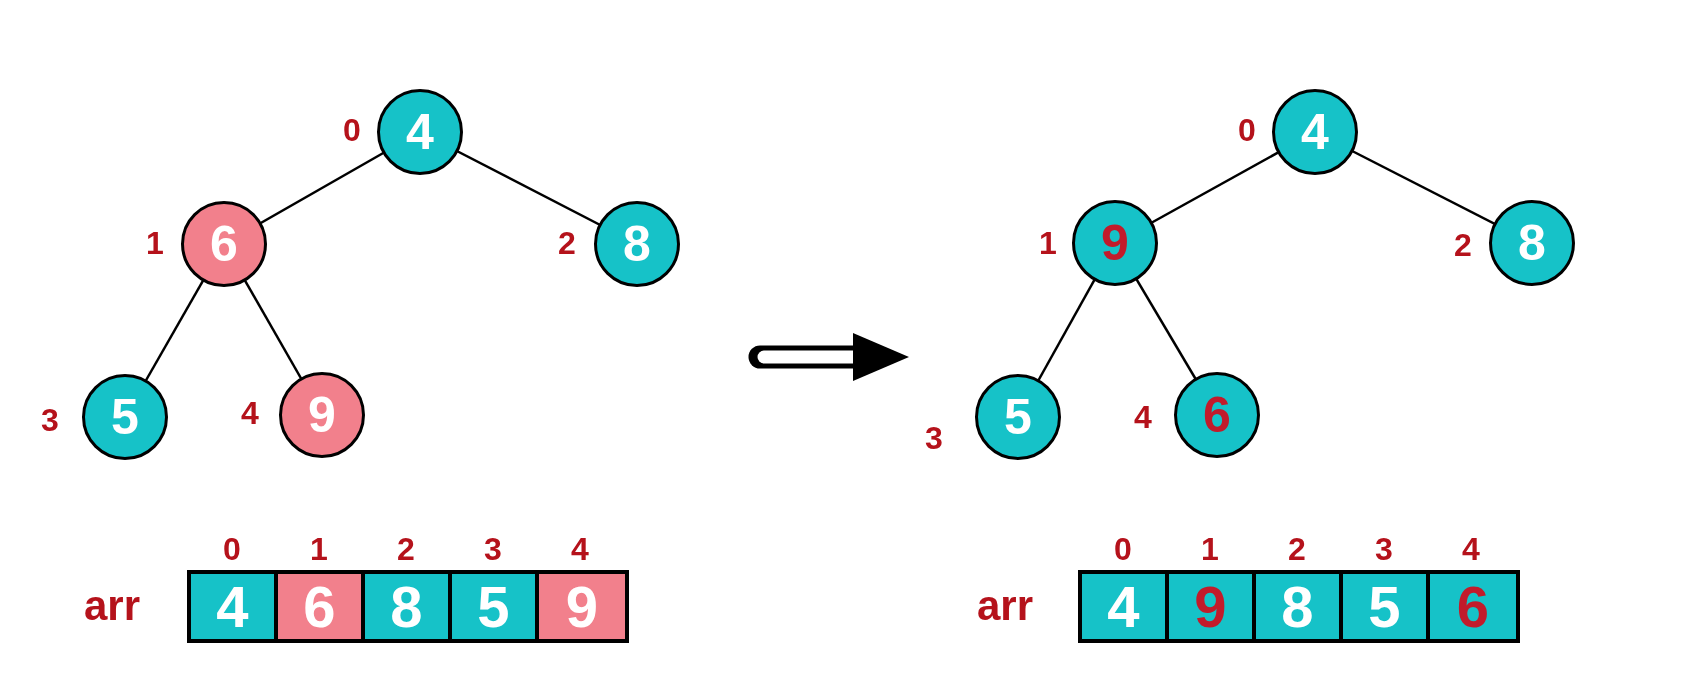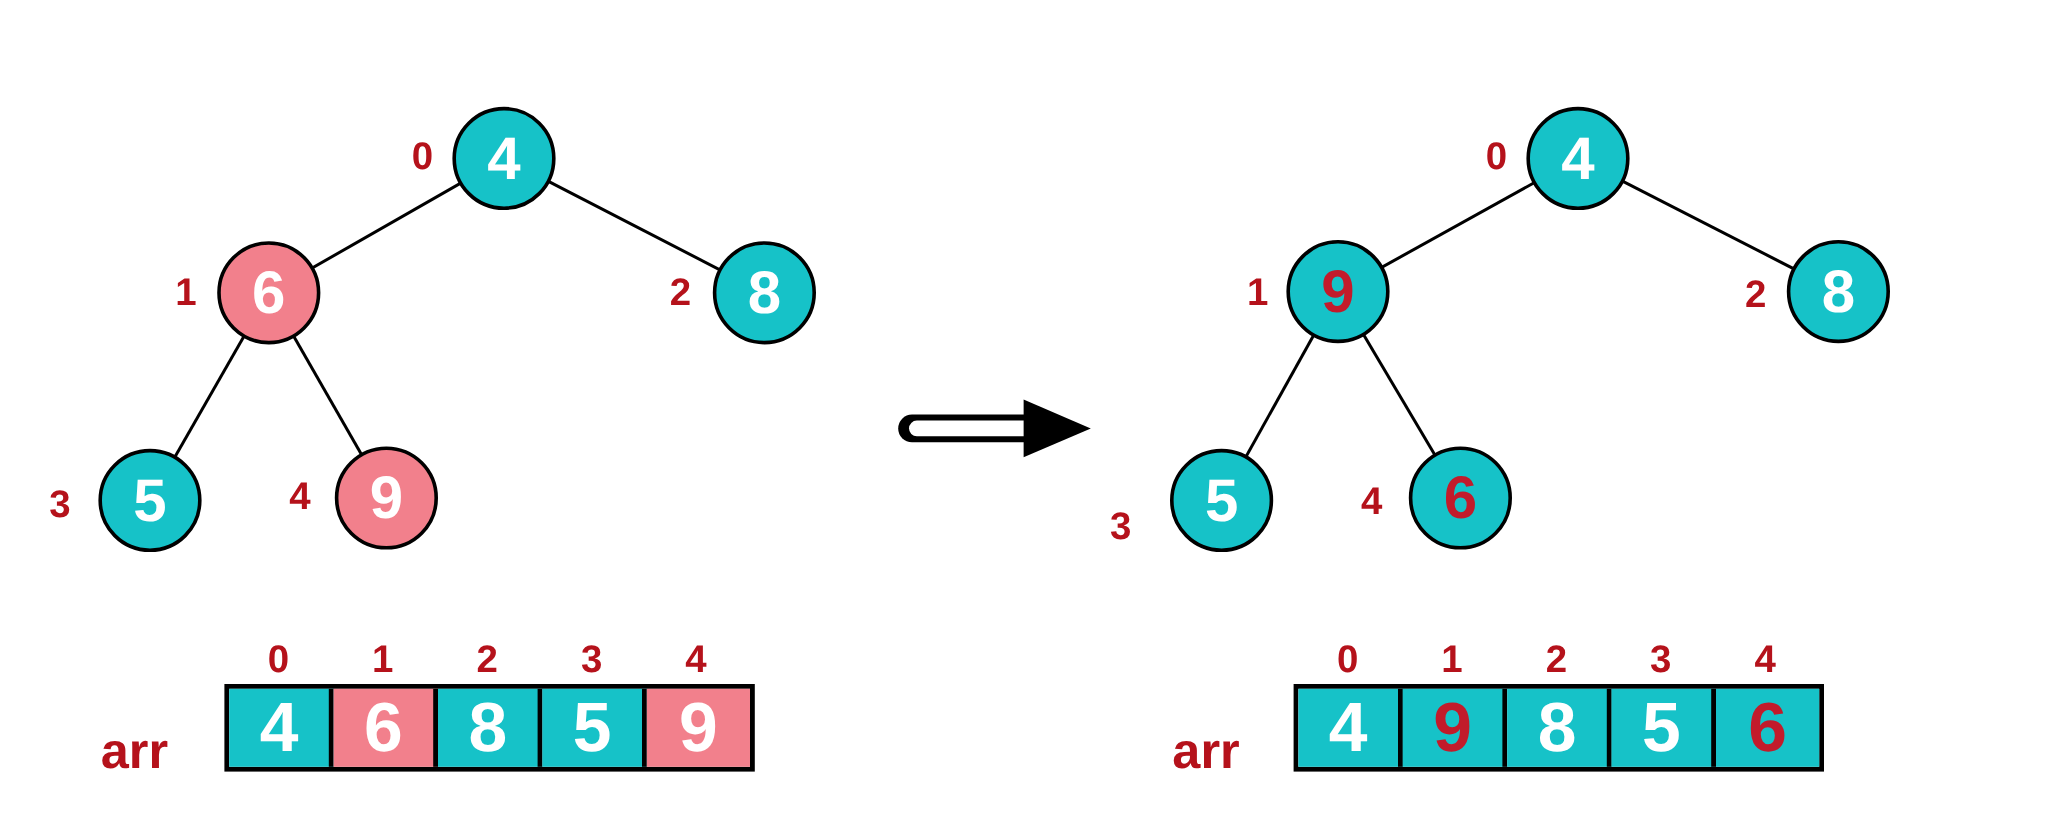--- a/index.html
+++ b/index.html
@@ -36,21 +36,20 @@
     font-size: 32px;
     font-weight: 700;
     line-height: 1;
   }
   .arr-label {
     position: absolute;
     transform: translate(-50%, -50%);
     font-size: 42px;
     font-weight: 700;
     line-height: 1;
-    margin-top: 20px;
   }
   .array {
     position: absolute;
     display: flex;
     border: 4px solid #000000;
   }
   .cell {
     width: 87px; height: 65px;
     border-right: 4px solid #000000;
     box-sizing: border-box;

